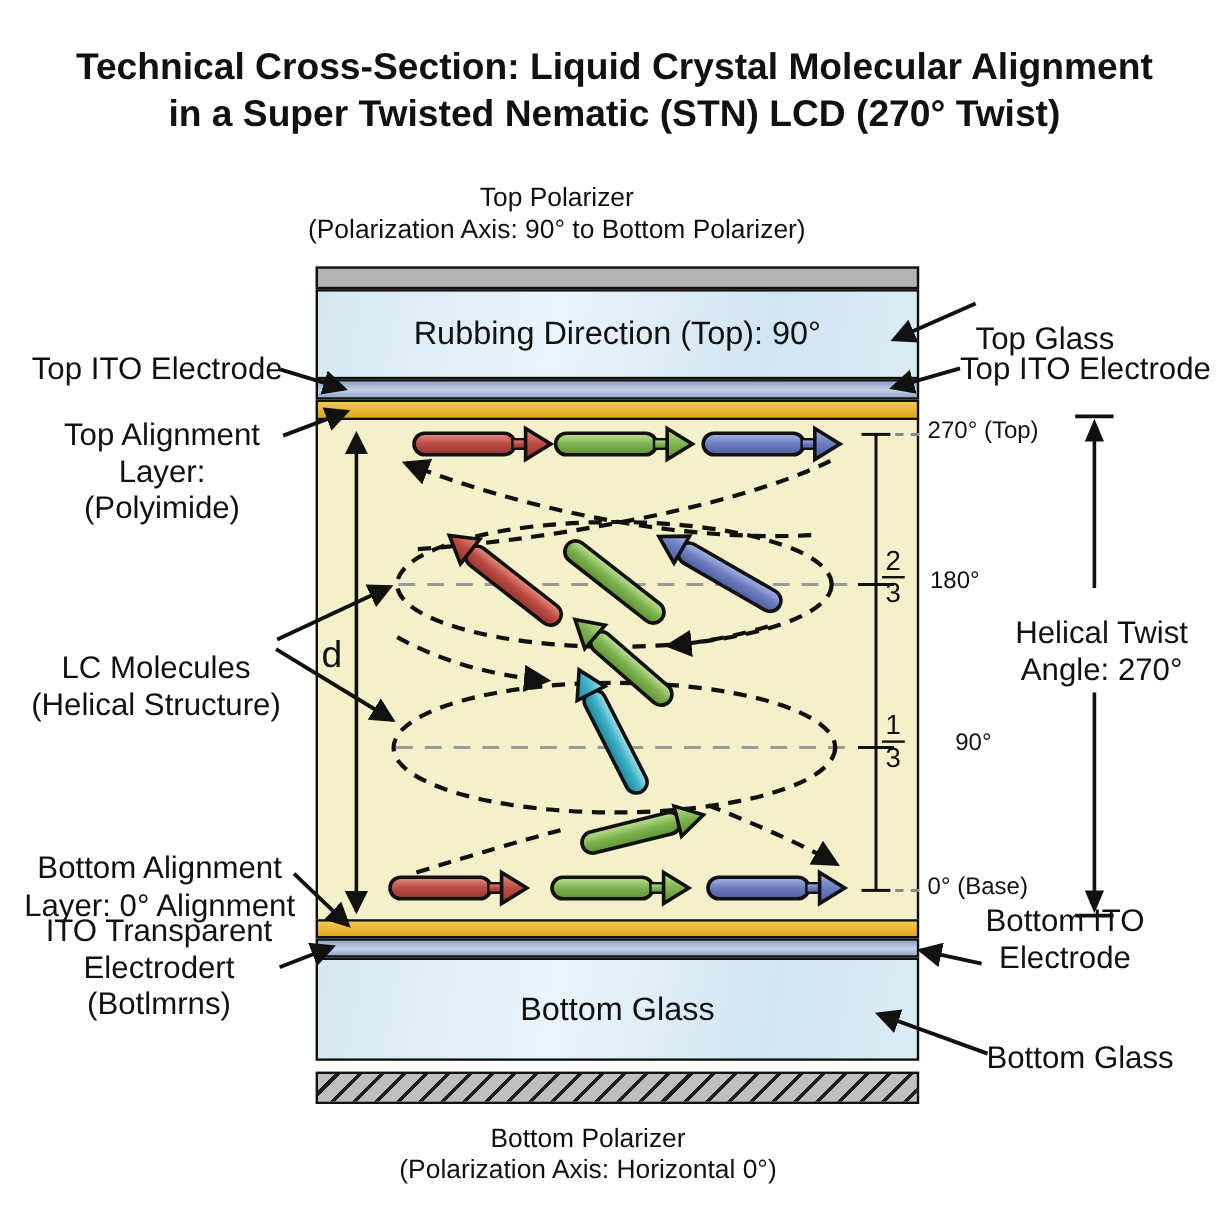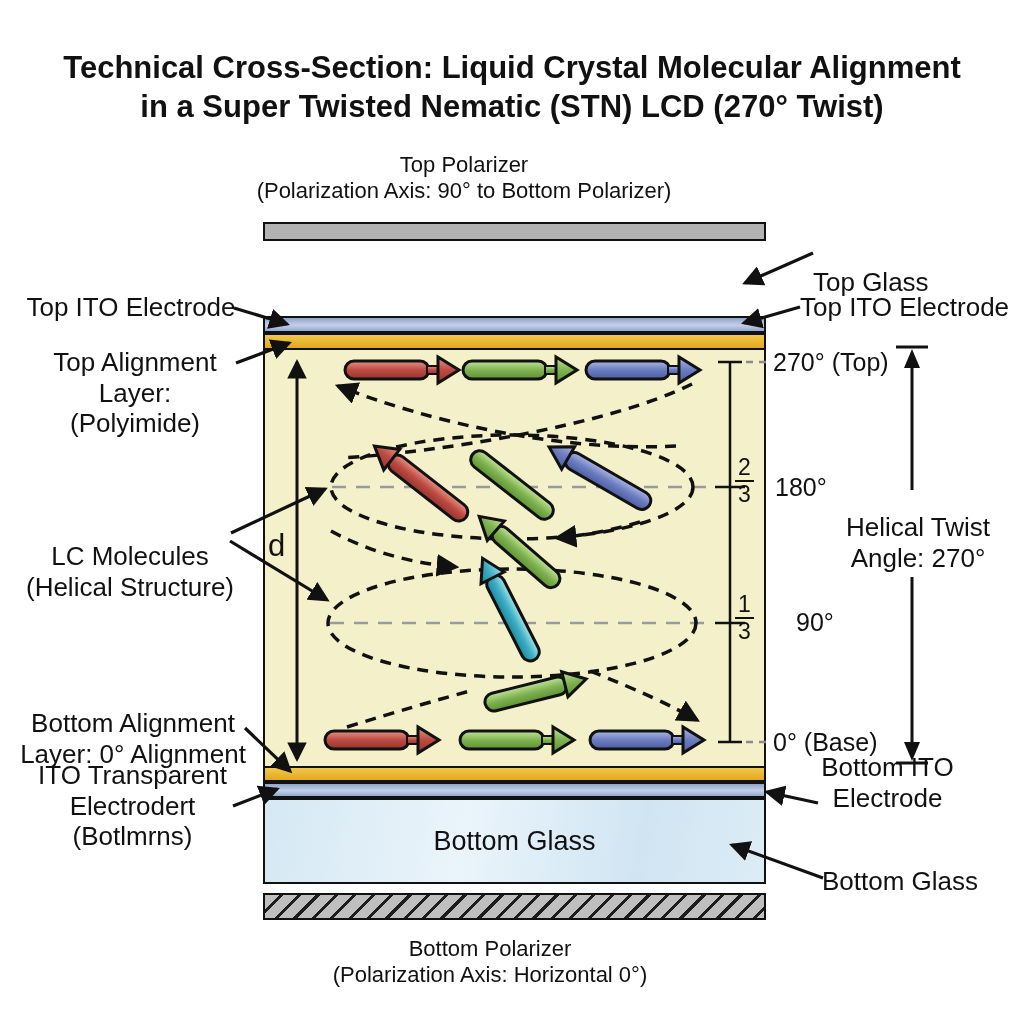--- a/index.html
+++ b/index.html
@@ -3,24 +3,24 @@
 <meta charset="utf-8">
 <style>
   html,body{margin:0;padding:0;background:#ffffff;}
   .canvas{position:relative;width:1024px;height:1024px;background:#ffffff;overflow:hidden;
           font-family:"Liberation Sans",sans-serif;color:#111;}
   .lbl{position:absolute;z-index:10;white-space:nowrap;line-height:1.18;}
   .center{text-align:center;white-space:normal;}
   .bar{position:absolute;left:263px;width:503px;box-sizing:border-box;
        border:2.5px solid #111;z-index:1;}
   .title{position:absolute;left:0;top:36px;width:1024px;text-align:center;
-         font-size:31px;font-weight:bold;line-height:39px;z-index:10;margin-top:12px;}
+         font-size:31px;font-weight:bold;line-height:39px;z-index:10;}
   .caption{font-size:22px;}
   .sidelbl{font-size:26px;}
-  .anglelbl{font-size:25px;}
+  .anglelbl{font-size:20px;}
   .bartext{display:flex;align-items:center;justify-content:center;
            font-size:27px;height:100%;}
   .frac{position:absolute;z-index:10;text-align:center;font-size:23px;line-height:1.02;}
   .frac .num{border-bottom:2.5px solid #111;padding:0 3px 1px 3px;}
   .frac .den{padding-top:1px;}
   #bar-top-polarizer{top:222px;height:19px;background:#b3b3b3;}
   #bar-top-glass{top:241px;height:75px;
      background:linear-gradient(100deg,#d5e8f3 0%,#eaf4fb 40%,#d0e5f2 75%,#dcecf6 100%);}
   #bar-top-ito{top:316px;height:17px;
      background:linear-gradient(#8fa3cb,#c3d0e8 55%,#93a7cd);}
@@ -44,20 +44,23 @@
     <div>Technical Cross-Section: Liquid Crystal Molecular Alignment</div>
     <div>in a Super Twisted Nematic (STN) LCD (270° Twist)</div>
   </div>
 
   <div class="lbl caption center" style="left:164px;top:152px;width:600px;">
     <div>Top Polarizer</div>
     <div>(Polarization Axis: 90° to Bottom Polarizer)</div>
   </div>
 
   <div class="bar" id="bar-top-polarizer"></div>
+  <div class="bar" id="bar-top-glass">
+    <div class="bartext">Rubbing Direction (Top): 90°</div>
+  </div>
   <div class="bar" id="bar-top-ito"></div>
   <div class="bar" id="bar-top-align"></div>
   <div class="bar" id="lc-region"></div>
   <div class="bar" id="bar-bottom-align"></div>
   <div class="bar" id="bar-bottom-ito"></div>
   <div class="bar" id="bar-bottom-glass">
     <div class="bartext">Bottom Glass</div>
   </div>
   <div class="bar" id="bar-bottom-polarizer"></div>
 

